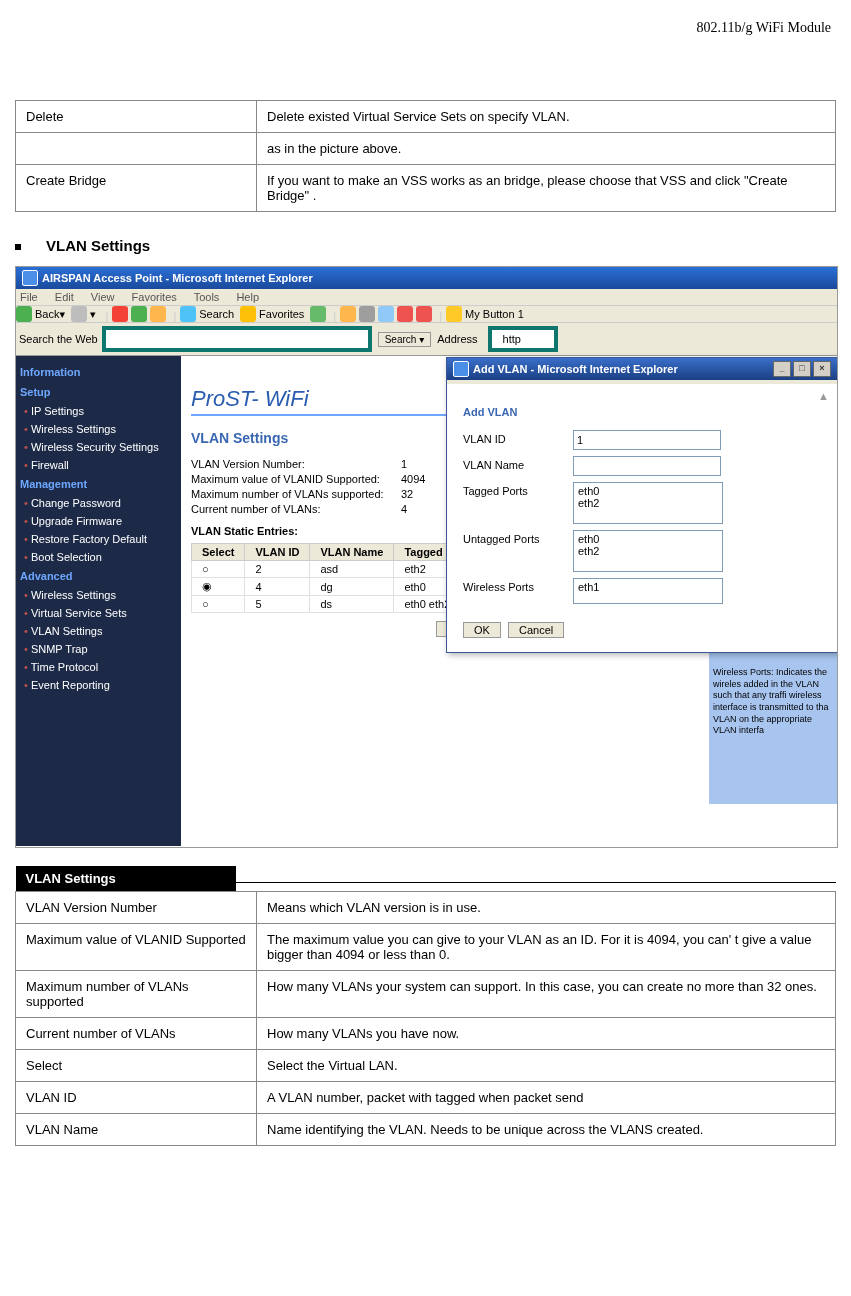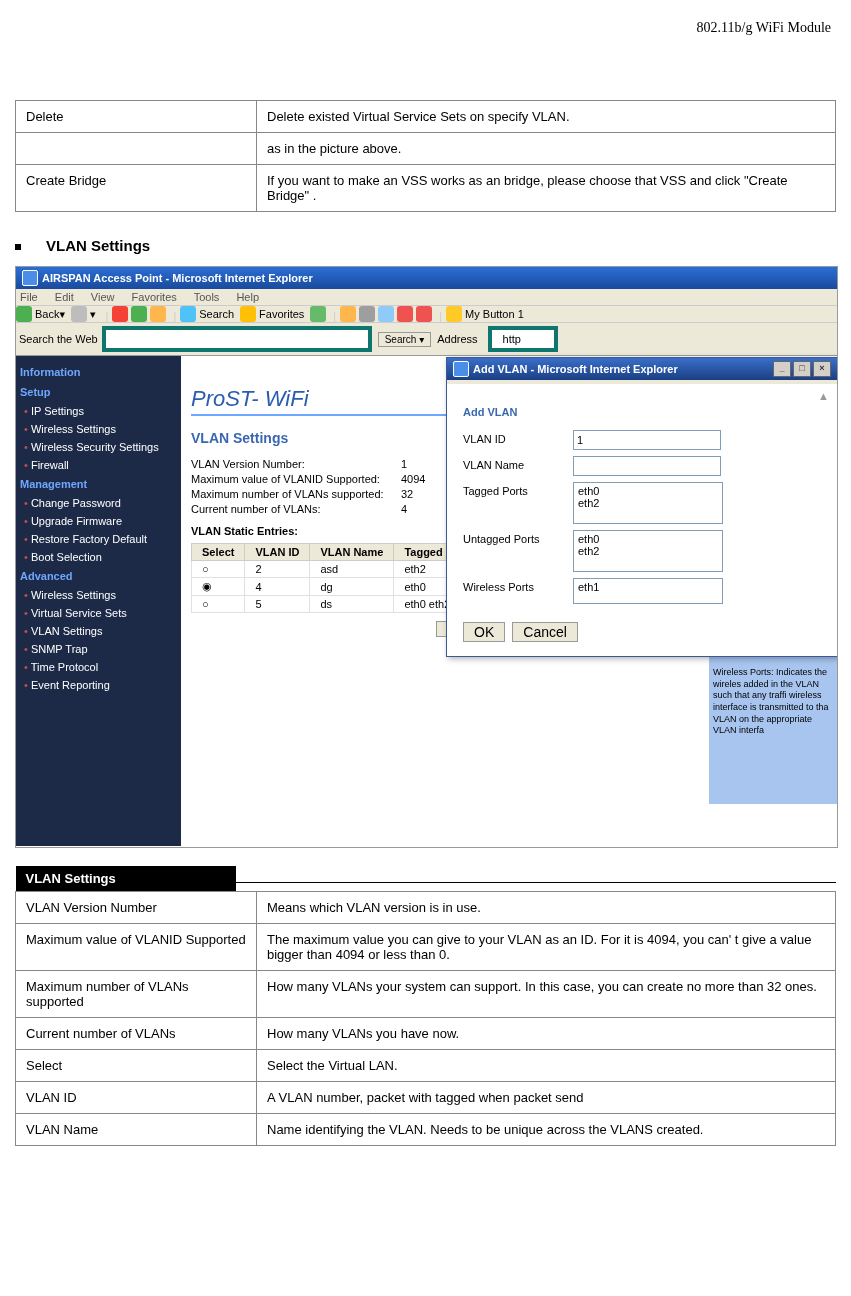--- a/index.html
+++ b/index.html
@@ -58,21 +58,21 @@
 .popup .titlebar{background:linear-gradient(#3a6fc9,#1a3f84)}
 .popup .win-btns{margin-left:auto;display:flex}
 .popup .win-btns span{width:16px;height:14px;background:#d4d0c8;border:1px solid #666;margin-left:2px;font-size:9px;text-align:center;line-height:12px;color:#333}
 .popup-body{padding:14px 16px 14px 16px;font-size:11px;background:#fff}
 .popup-body .phead{color:#3a67b1;font-weight:bold;margin-bottom:12px}
 .popup-body .frow{display:flex;align-items:flex-start;margin:6px 0}
 .popup-body .flbl{width:110px;padding-top:3px}
 .popup-body input[type=text]{border:1px solid #7f9db9;height:18px;width:140px;font-size:11px;padding:0 3px}
 .popup-body .listbox{border:1px solid #7f9db9;width:140px;height:36px;padding:2px 4px;font-size:11px;background:#fff}
 .popup-body .btns{margin-top:18px}
-.popup-body .btns button{font-size:14px;padding:1px 10px;background:#ece9d8;border:1px solid #999;margin-right:4px}
+.popup-body .btns button{font-size:11px;padding:1px 10px;background:#ece9d8;border:1px solid #999;margin-right:4px}
 
 .settings-table{width:100%;border-collapse:collapse}
 .settings-table td{border:1px solid #888;padding:8px 10px;vertical-align:top;font-size:13px}
 .settings-table td:first-child{width:220px}
 .settings-head-row td{padding:0;border:none}
 .settings-head{display:flex;align-items:center}
 .settings-head .blk{background:#000;color:#fff;font-weight:bold;padding:5px 10px;width:200px}
 .settings-head .line{flex:1;border-bottom:1px solid #000;margin-left:0;height:1px;margin-top:6px}
 </style>
 </head>

